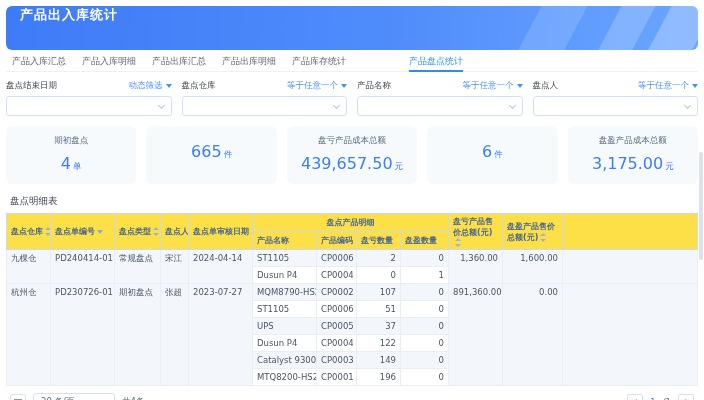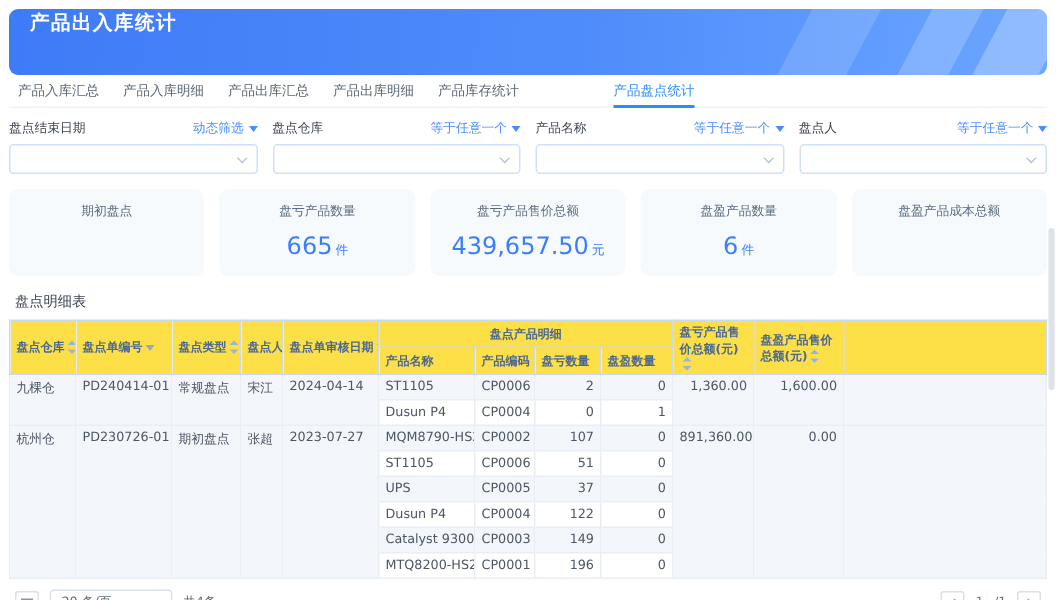--- a/index.html
+++ b/index.html
@@ -142,35 +142,35 @@
     </div>
     <div class="filter-input">
         <span class="chev"></span>
       </div>
   </div>
 </div>
 
 <div class="stats">
   <div class="stat-card">
     <div class="stat-label">期初盘点</div>
-  </div>
-  <div class="stat-card">
-    <div class="stat-label">盘亏产品数量</div>
+    <div class="stat-value"><span>4</span><span class="stat-unit">单</span></div>
+  </div>
+  <div class="stat-card">
     <div class="stat-value"><span>665</span><span class="stat-unit">件</span></div>
   </div>
   <div class="stat-card">
-    <div class="stat-label">盘亏产品售价总额</div>
+    <div class="stat-label">盘亏产品成本总额</div>
     <div class="stat-value"><span>439,657.50</span><span class="stat-unit">元</span></div>
   </div>
   <div class="stat-card">
-    <div class="stat-label">盘盈产品数量</div>
     <div class="stat-value"><span>6</span><span class="stat-unit">件</span></div>
   </div>
   <div class="stat-card">
     <div class="stat-label">盘盈产品成本总额</div>
+    <div class="stat-value"><span>3,175.00</span><span class="stat-unit">元</span></div>
   </div>
 </div>
 
 <div class="section-title">盘点明细表</div>
 
 <table class="data">
   <colgroup>
     <col style="width:44px">
       <col style="width:64px">
       <col style="width:46px">

